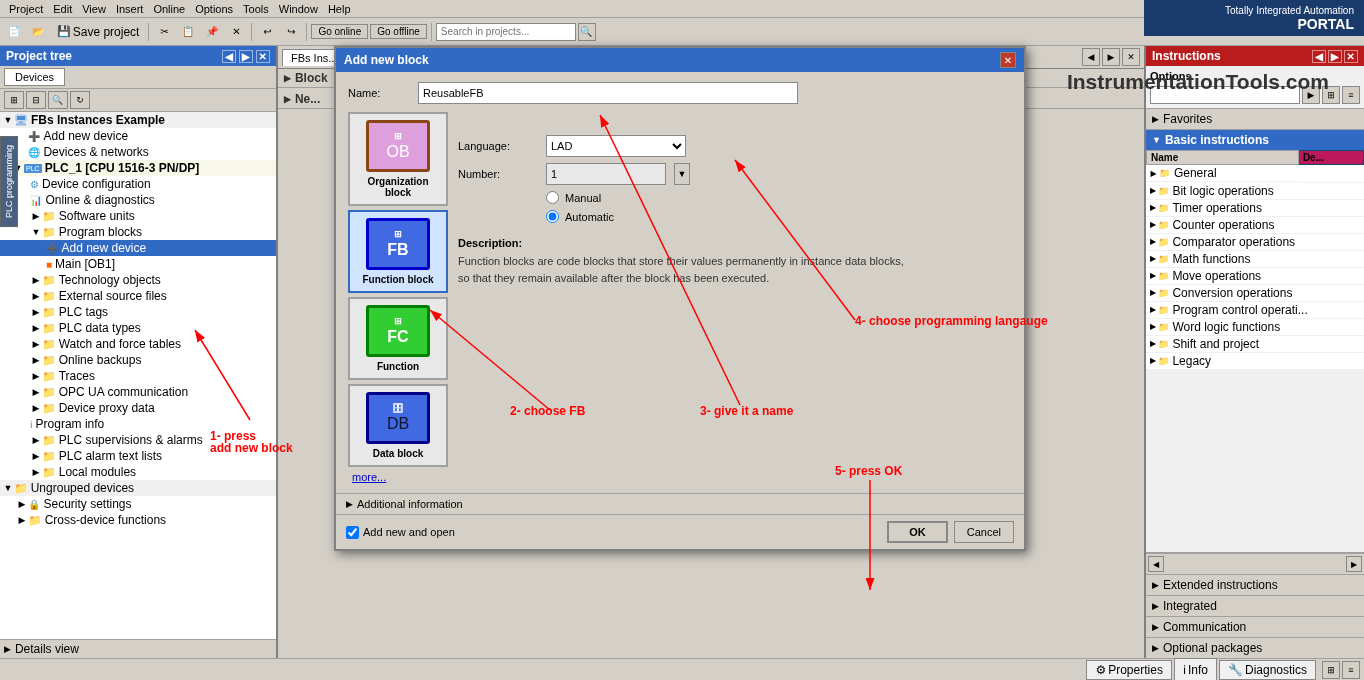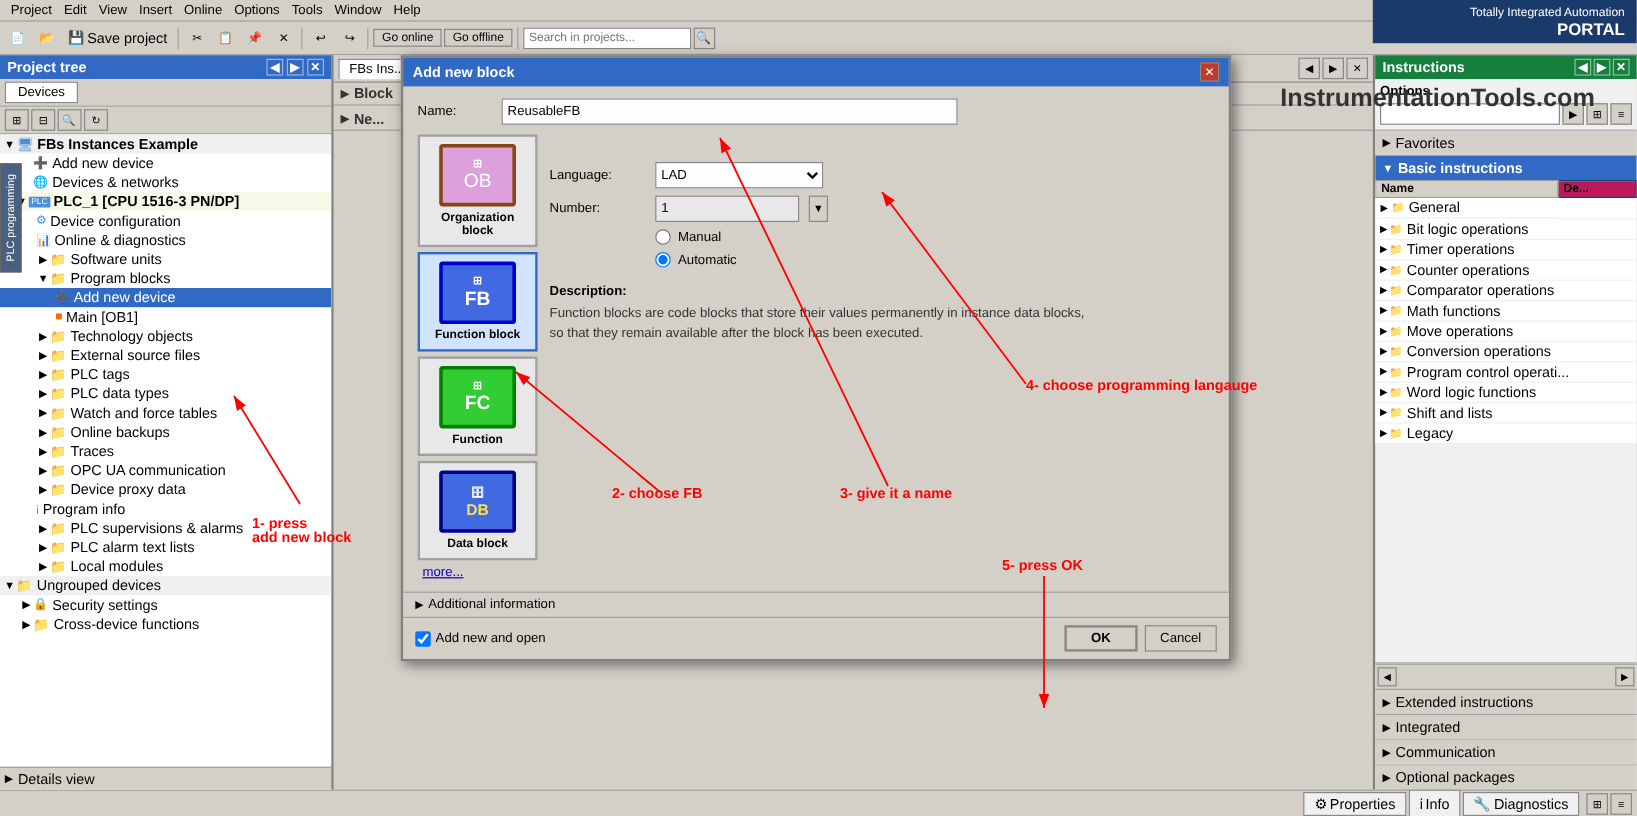--- a/index.html
+++ b/index.html
@@ -236,21 +236,21 @@
       </div>
       <div style="font-weight:bold;font-size:11px;color:#333;background:#d4d0c8;padding:2px 6px;border-bottom:1px solid #a0a0a0;display:flex;align-items:center;gap:4px;margin-top:2px;">
         <span style="font-size:9px;">▶</span>
         <span>Ne...</span>
         <span style="margin-left:20px;color:#666;">Con...</span>
       </div>
     </div>
   </div>
 
   <div style="width:220px;background:#f0f0f0;border-left:2px solid #808080;display:flex;flex-direction:column;position:relative;">
-    <div style="background:#15803d;color:white;padding:3px 6px;font-size:11px;font-weight:bold;display:flex;justify-content:space-between;align-items:center;">
+    <div style="background:#b91c1c;color:white;padding:3px 6px;font-size:11px;font-weight:bold;display:flex;justify-content:space-between;align-items:center;">
       <span>Instructions</span>
       <div style="display:flex;gap:2px;">
         <span style="cursor:pointer;color:white;font-size:10px;border:1px solid rgba(255,255,255,0.5);padding:0 2px;">◀</span>
         <span style="cursor:pointer;color:white;font-size:10px;border:1px solid rgba(255,255,255,0.5);padding:0 2px;">▶</span>
         <span style="cursor:pointer;color:white;font-size:10px;border:1px solid rgba(255,255,255,0.5);padding:0 2px;">✕</span>
       </div>
     </div>
 
     <div style="padding:4px;background:#f0f0f0;border-bottom:1px solid #a0a0a0;">
       <div style="font-size:11px;font-weight:bold;margin-bottom:4px;">Options</div>
@@ -334,21 +334,21 @@
           <span>Program control operati...</span>
         </div>
         <div style="display:flex;align-items:center;padding:1px 4px;font-size:10px;border-bottom:1px solid #f0f0f0;cursor:pointer;">
           <span style="font-size:8px;margin-right:2px;">▶</span>
           <span style="font-size:9px;color:#ffd700;margin-right:3px;">📁</span>
           <span>Word logic functions</span>
         </div>
         <div style="display:flex;align-items:center;padding:1px 4px;font-size:10px;border-bottom:1px solid #f0f0f0;cursor:pointer;">
           <span style="font-size:8px;margin-right:2px;">▶</span>
           <span style="font-size:9px;color:#ffd700;margin-right:3px;">📁</span>
-          <span>Shift and lists</span>
+          <span>Shift and project</span>
         </div>
         <div style="display:flex;align-items:center;padding:1px 4px;font-size:10px;border-bottom:1px solid #f0f0f0;cursor:pointer;">
           <span style="font-size:8px;margin-right:2px;">▶</span>
           <span style="font-size:9px;color:#ffd700;margin-right:3px;">📁</span>
           <span>Legacy</span>
         </div>
       </div>
     </div>
 
     <div style="display:flex;justify-content:space-between;padding:2px;background:#d4d0c8;border-top:1px solid #a0a0a0;border-bottom:1px solid #a0a0a0;">
@@ -446,21 +446,21 @@
             <div style="width:64px;height:52px;border:3px solid #008000;background:#32cd32;display:flex;align-items:center;justify-content:center;font-size:18px;font-weight:bold;margin-bottom:4px;border-radius:3px;color:white;flex-direction:column;">
               <span style="font-size:9px;margin-bottom:2px;">⊞</span>
               <span style="font-size:16px;font-weight:bold;color:white;">FC</span>
             </div>
             <span style="font-size:10px;text-align:center;font-weight:bold;">Function</span>
           </div>
 
           <div style="width:100px;border:2px solid #a0a0a0;cursor:pointer;display:flex;flex-direction:column;align-items:center;padding:6px 4px;background:#e8e8e8;">
             <div style="width:64px;height:52px;border:3px solid #00008b;background:#4169e1;display:flex;align-items:center;justify-content:center;font-size:18px;font-weight:bold;margin-bottom:4px;border-radius:3px;color:white;flex-direction:column;">
               <span style="font-size:9px;margin-bottom:2px;">🗄</span>
-              <span style="font-size:13px;font-weight:bold;color:#fde047;">DB</span>
+              <span style="font-size:16px;font-weight:normal;color:#0f172a;">DB</span>
             </div>
             <span style="font-size:10px;text-align:center;font-weight:bold;">Data block</span>
           </div>
 
           <a style="color:#0000cc;cursor:pointer;font-size:11px;text-decoration:underline;padding-left:4px;">more...</a>
         </div>
 
         <div style="flex:1;display:flex;flex-direction:column;gap:6px;">
 
           <div style="display:flex;align-items:center;gap:8px;margin-top:23px;">

